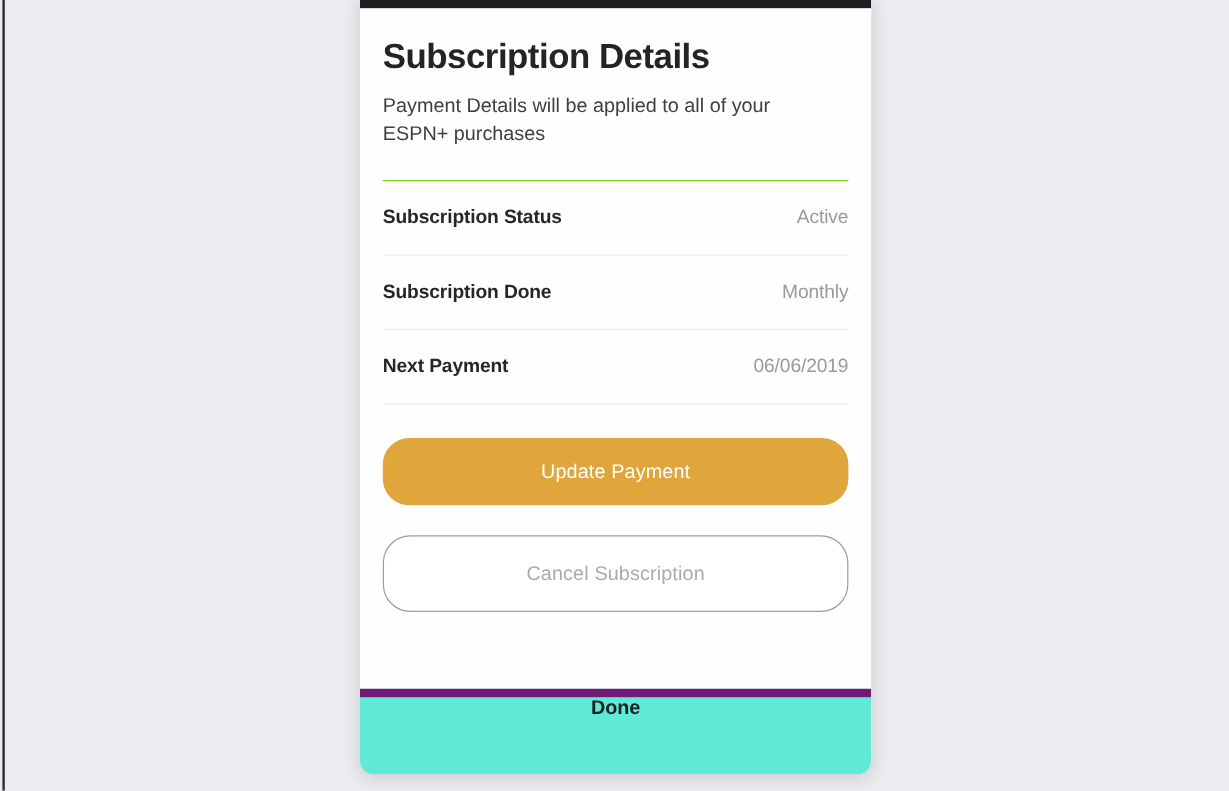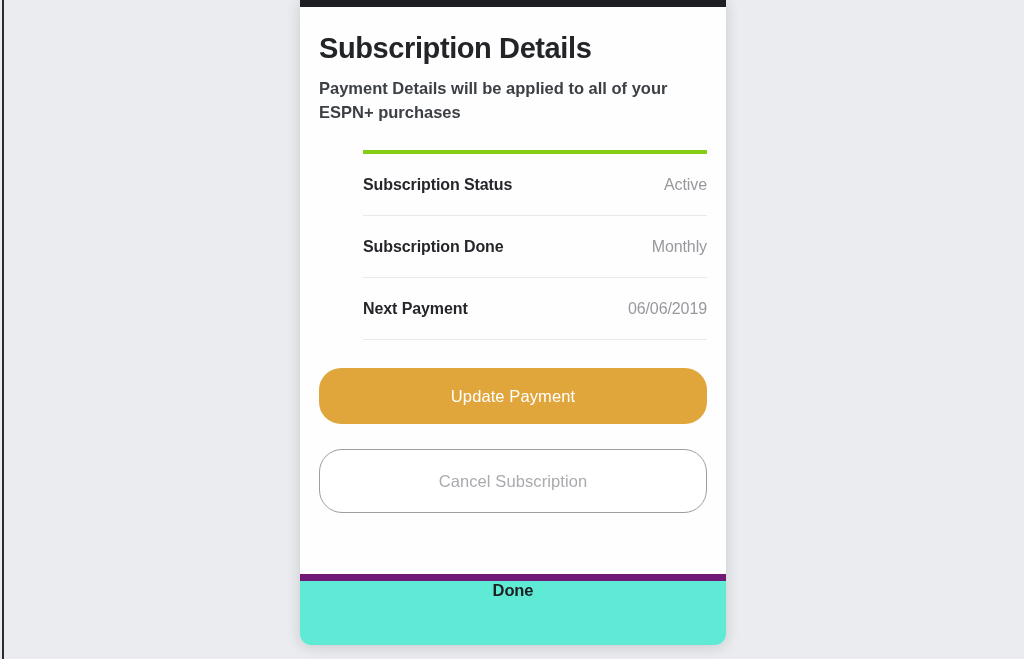--- a/index.html
+++ b/index.html
@@ -66,28 +66,27 @@
     color: #222428;
   }
 
   .sheet-subtitle {
     margin: 0;
     padding-top: 11px;
     font-size: 16.5px;
     line-height: 24px;
     color: #3c4045;
     max-width: 352px;
-    font-weight: 700;
+    font-weight: 400;
   }
 
   
   .details {
     margin-top: 26px;
-    border-top: 4px solid #84cc16;
-    margin-left: 44px;
+    border-top: 1px solid #84cc16;
   }
 
   .detail-row {
     display: flex;
     align-items: center;
     justify-content: space-between;
     height: 61px;
     border-bottom: 1px solid #e9e9ea;
   }
 

